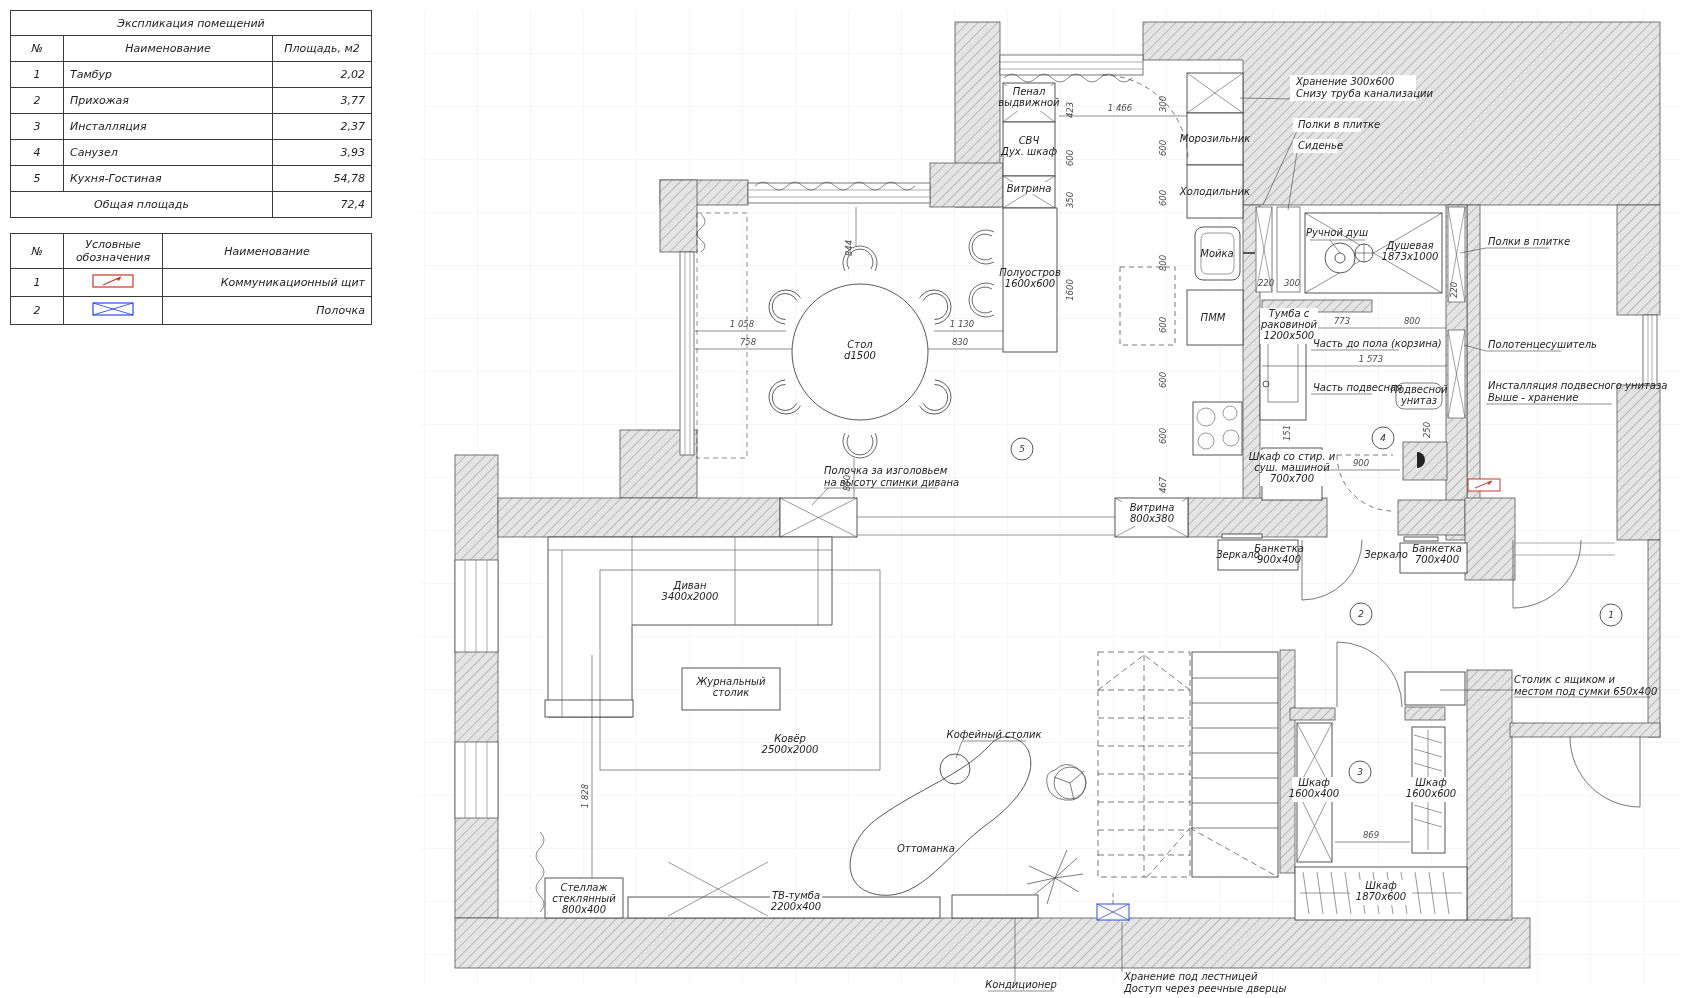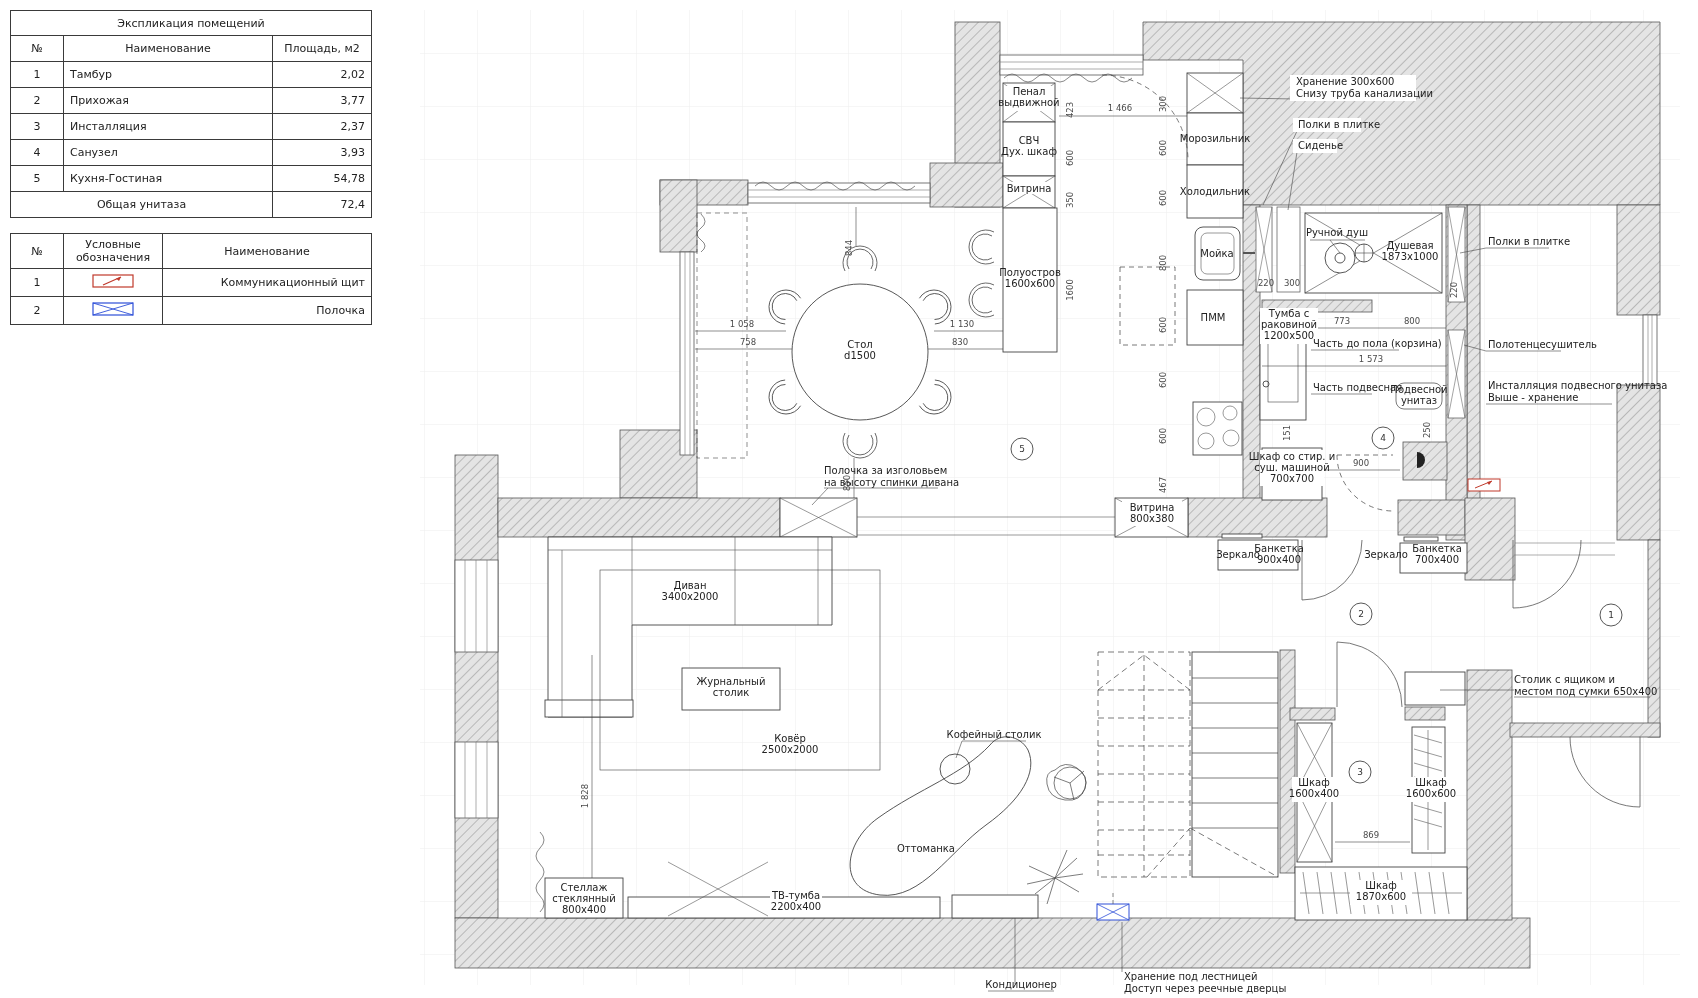--- a/index.html
+++ b/index.html
@@ -1,17 +1,17 @@
 <!DOCTYPE html>
 <html><head>
 <meta charset="utf-8">
 <style>
 html,body{margin:0;padding:0;background:#fff;width:1698px;height:998px;overflow:hidden;
   font-family:"DejaVu Sans",sans-serif;color:#222;}
-.wrap{position:relative;width:1357px;height:998px;}
+.wrap{position:relative;width:1357px;height:998px;font-style:italic;}
 table{border-collapse:collapse;font-size:11px;color:#222;}
 .tbl{position:absolute;left:10px;background:#fff;}
 .tbl td,.tbl th{border:1px solid #3a3a3a;font-weight:normal;padding:0 6px;height:25px;}
 .tbl .title{text-align:center;height:24px;}
 .tbl .hdr{text-align:center;}
 .cnum{width:40px;text-align:center;}
 .cname{width:196px;text-align:left;padding-left:14px;}
 .carea{width:86px;text-align:right;padding-right:14px;}
 .csym{width:86px;text-align:center;}
 .cname2{width:196px;text-align:right;padding-left:14px;}
@@ -55,21 +55,21 @@
       <td class="cnum">4</td>
       <td class="cname">Санузел</td>
       <td class="carea">3,93</td>
         </tr>
     <tr>
       <td class="cnum">5</td>
       <td class="cname">Кухня-Гостиная</td>
       <td class="carea">54,78</td>
         </tr>
     <tr>
-      <td colspan="2" style="text-align:center;">Общая унитаза</td>
+      <td colspan="2" style="text-align:center;">Общая площадь</td>
       <td class="carea">72,4</td>
         </tr>
   </tbody>
     </table>
 
   <table class="tbl" style="top:233px;">
     <tbody>
         <tr>
       <td class="cnum hdr" style="height:34px;">№</td>
       <td class="csym hdr">Условные обозначения</td>

